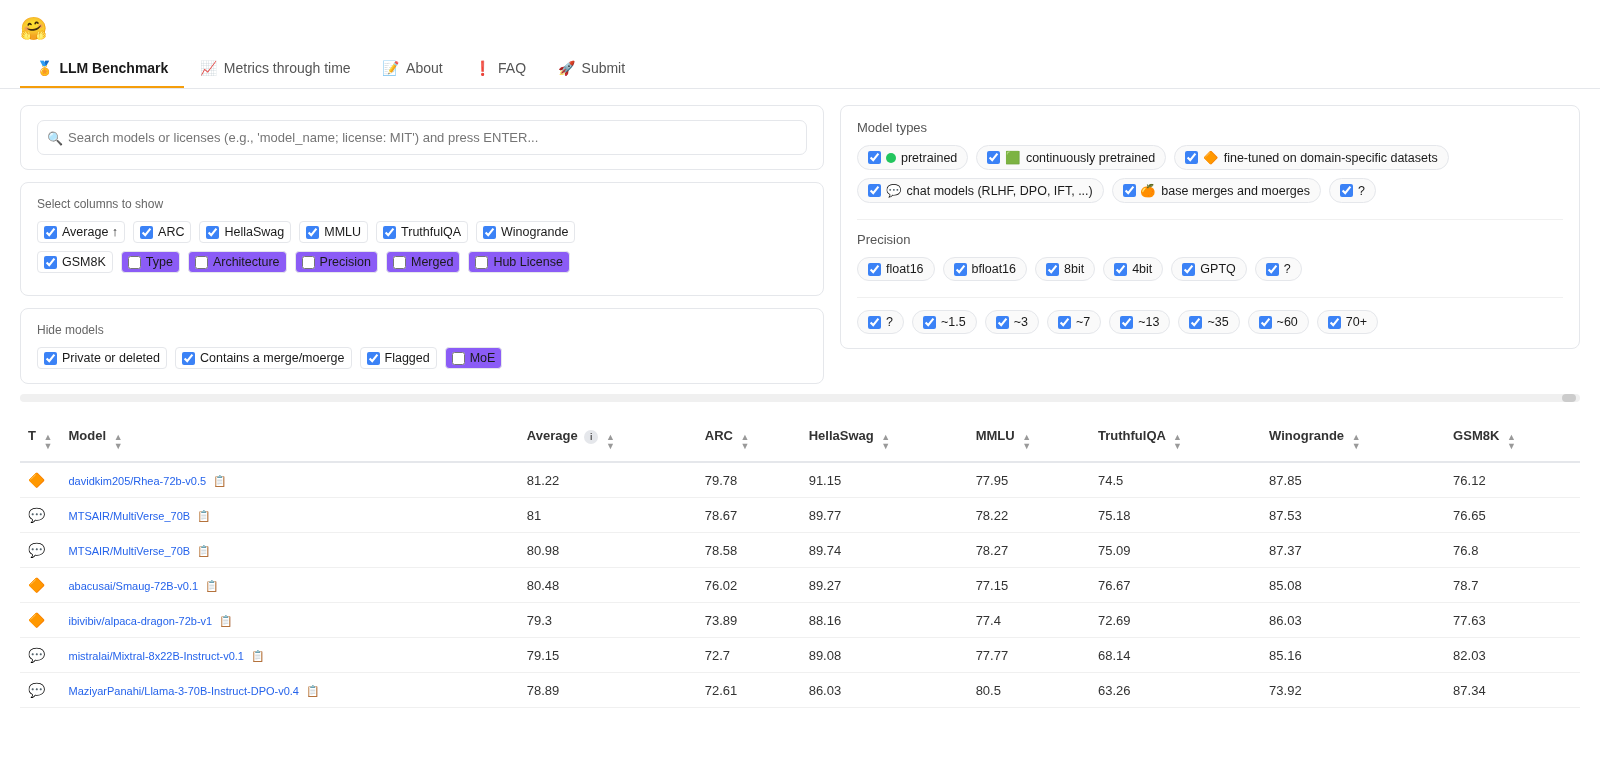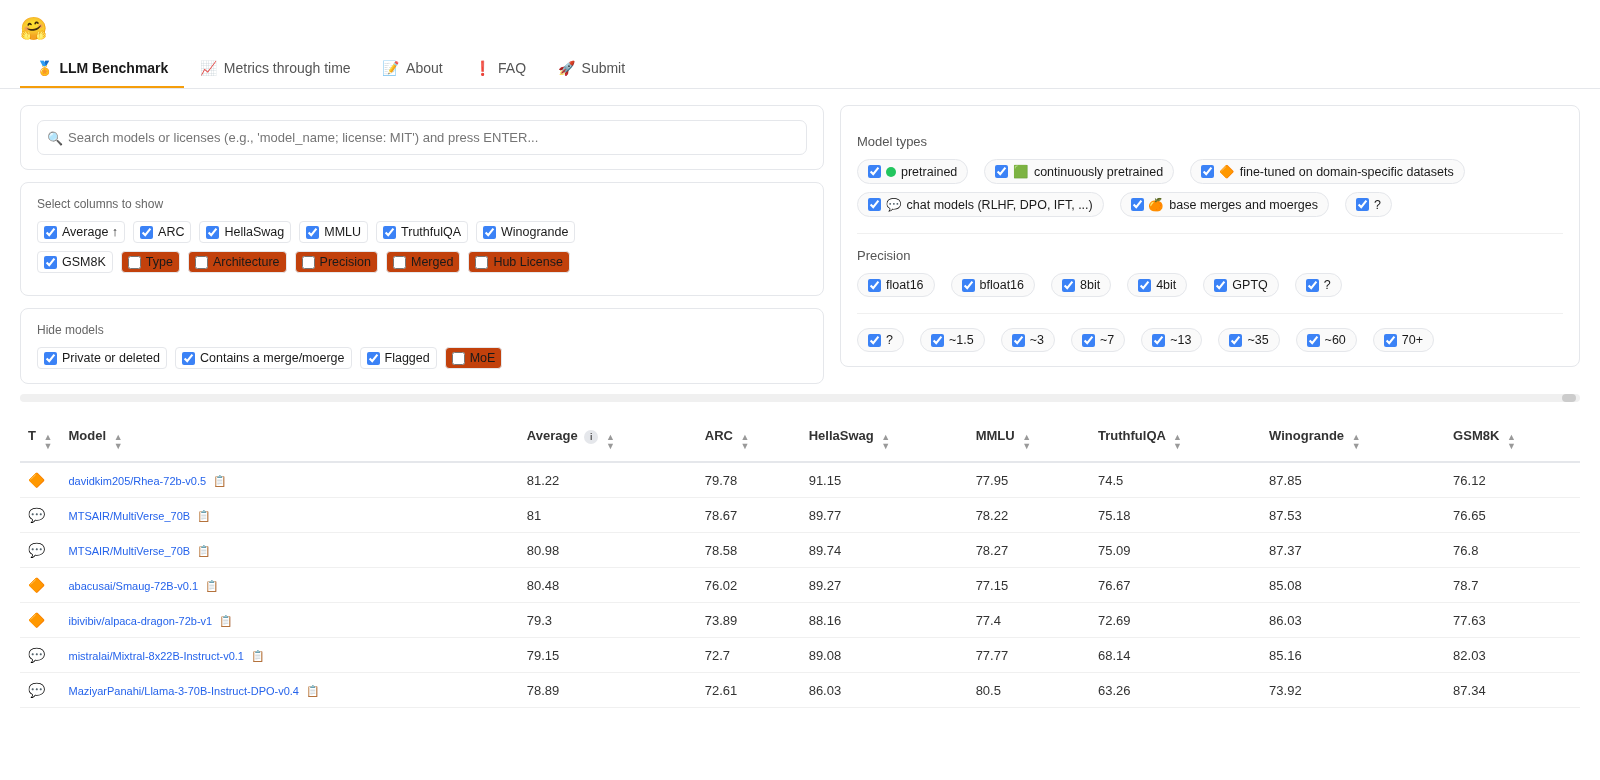--- a/index.html
+++ b/index.html
@@ -19,30 +19,30 @@
     
     .panel-box { border: 1px solid #e5e7eb; border-radius: 8px; padding: 14px 16px; background: #fff; }
     
     .search-wrapper { position: relative; }
     .search-icon-span { position: absolute; left: 10px; top: 50%; transform: translateY(-50%); color: #aaa; font-size: 13px; }
     .search-input { width: 100%; padding: 9px 12px 9px 30px; border: 1px solid #e5e7eb; border-radius: 7px; font-size: 13px; color: #3b82f6; outline: none; }
     
     .section-label { font-size: 12px; color: #666; margin-bottom: 10px; font-weight: 500; }
     
     .checkbox-row { display: flex; flex-wrap: wrap; gap: 8px; margin-bottom: 8px; align-items: flex-start; }
-    .checkbox-item { display: flex; align-items: center; gap: 5px; cursor: pointer; padding: 3px 6px; border: 1px solid #e5e7eb; border-radius: 4px; background: #c2410c; font-size: 12.5px; }
+    .checkbox-item { display: flex; align-items: center; gap: 5px; cursor: pointer; padding: 3px 6px; border: 1px solid #e5e7eb; border-radius: 4px; background: #8b5cf6; font-size: 12.5px; }
     .checkbox-item input[type="checkbox"] { cursor: pointer; accent-color: #3b82f6; width: 13px; height: 13px; }
     .checkbox-item.checked { background: #fff; }
     
     .hide-models-row { display: flex; flex-wrap: wrap; gap: 8px; }
     
     
-    .right-section { margin-bottom: 16px; margin-top: 14px; }
+    .right-section { margin-bottom: 16px; }
     .right-section-title { font-size: 13px; color: #555; margin-bottom: 10px; font-weight: 500; }
-    .filter-chips { display: flex; flex-wrap: wrap; gap: 16px; }
+    .filter-chips { display: flex; flex-wrap: wrap; gap: 8px; }
     .filter-chip { display: flex; align-items: center; gap: 5px; padding: 4px 10px; border: 1px solid #e5e7eb; border-radius: 20px; font-size: 12.5px; cursor: pointer; background: #fafafa; }
     .filter-chip input[type="checkbox"] { cursor: pointer; accent-color: #3b82f6; width: 13px; height: 13px; }
     
     
     .table-container { padding: 0 20px; margin-top: 16px; overflow-x: auto; }
     .leaderboard-table { width: 100%; border-collapse: collapse; font-size: 13px; }
     .leaderboard-table thead tr { border-bottom: 2px solid #e5e7eb; }
     .leaderboard-table th { padding: 10px 8px; text-align: left; color: #333; font-weight: 600; white-space: nowrap; position: relative; user-select: none; }
     .leaderboard-table th .sort-arrows { display: inline-flex; flex-direction: column; margin-left: 4px; font-size: 9px; color: #999; line-height: 1; }
     .leaderboard-table td { padding: 9px 8px; border-bottom: 1px solid #f0f0f0; color: #333; }

